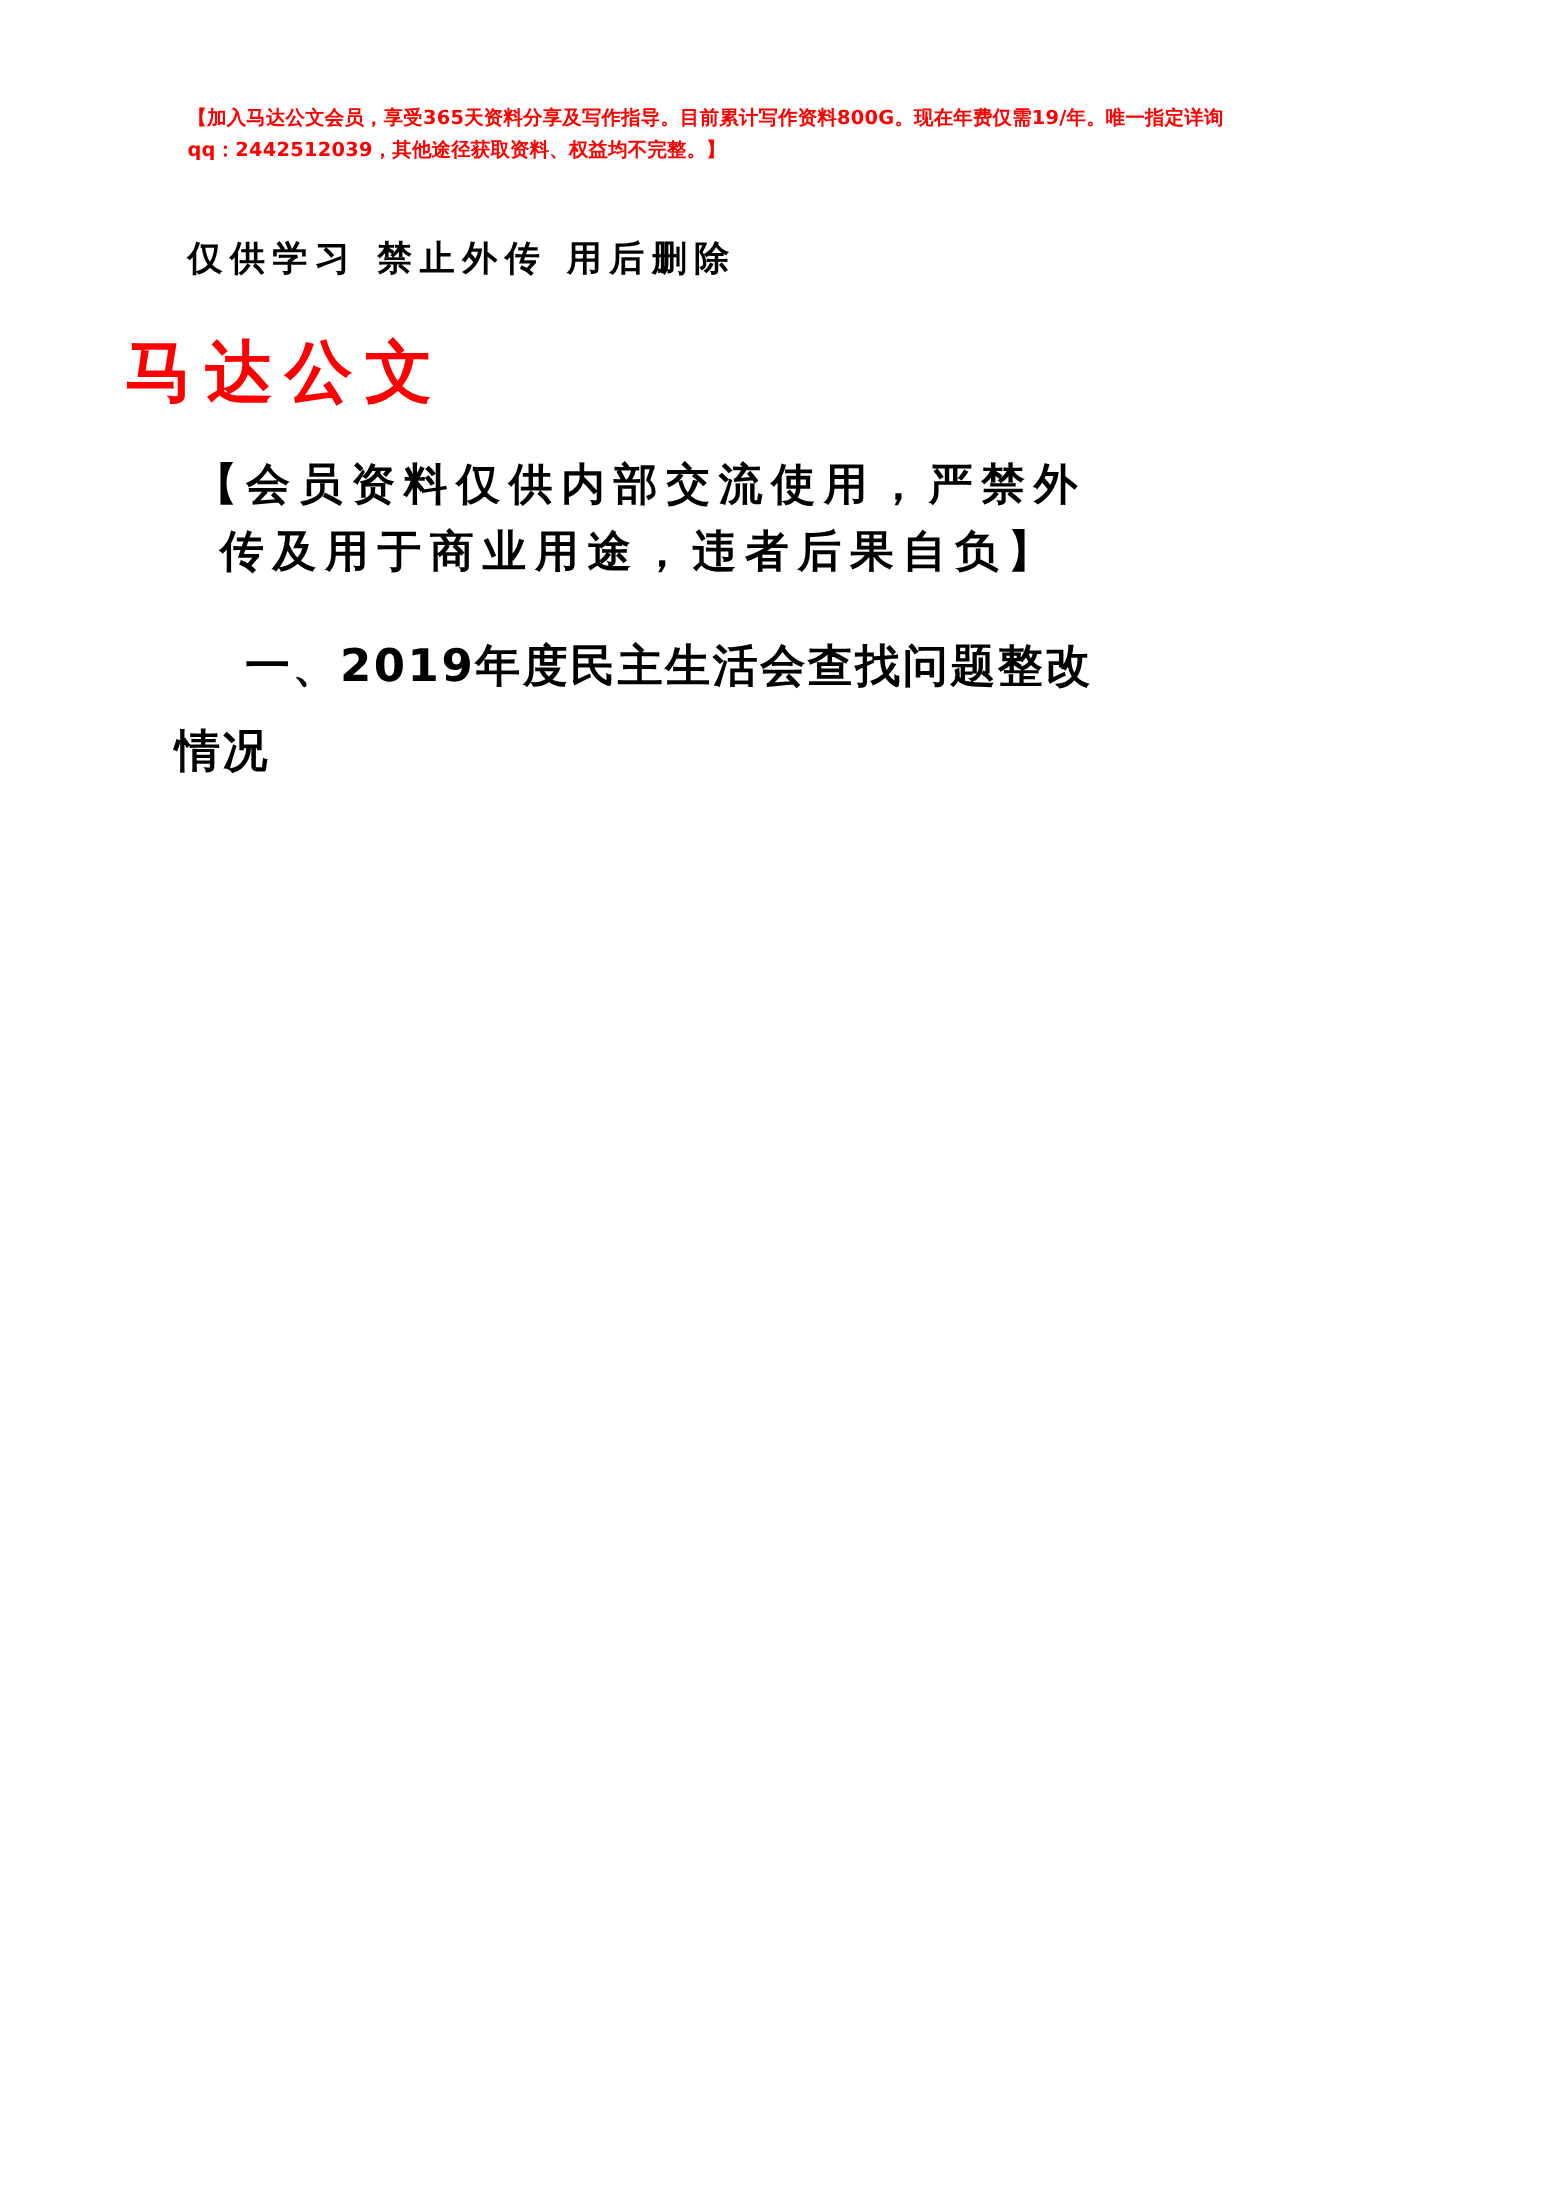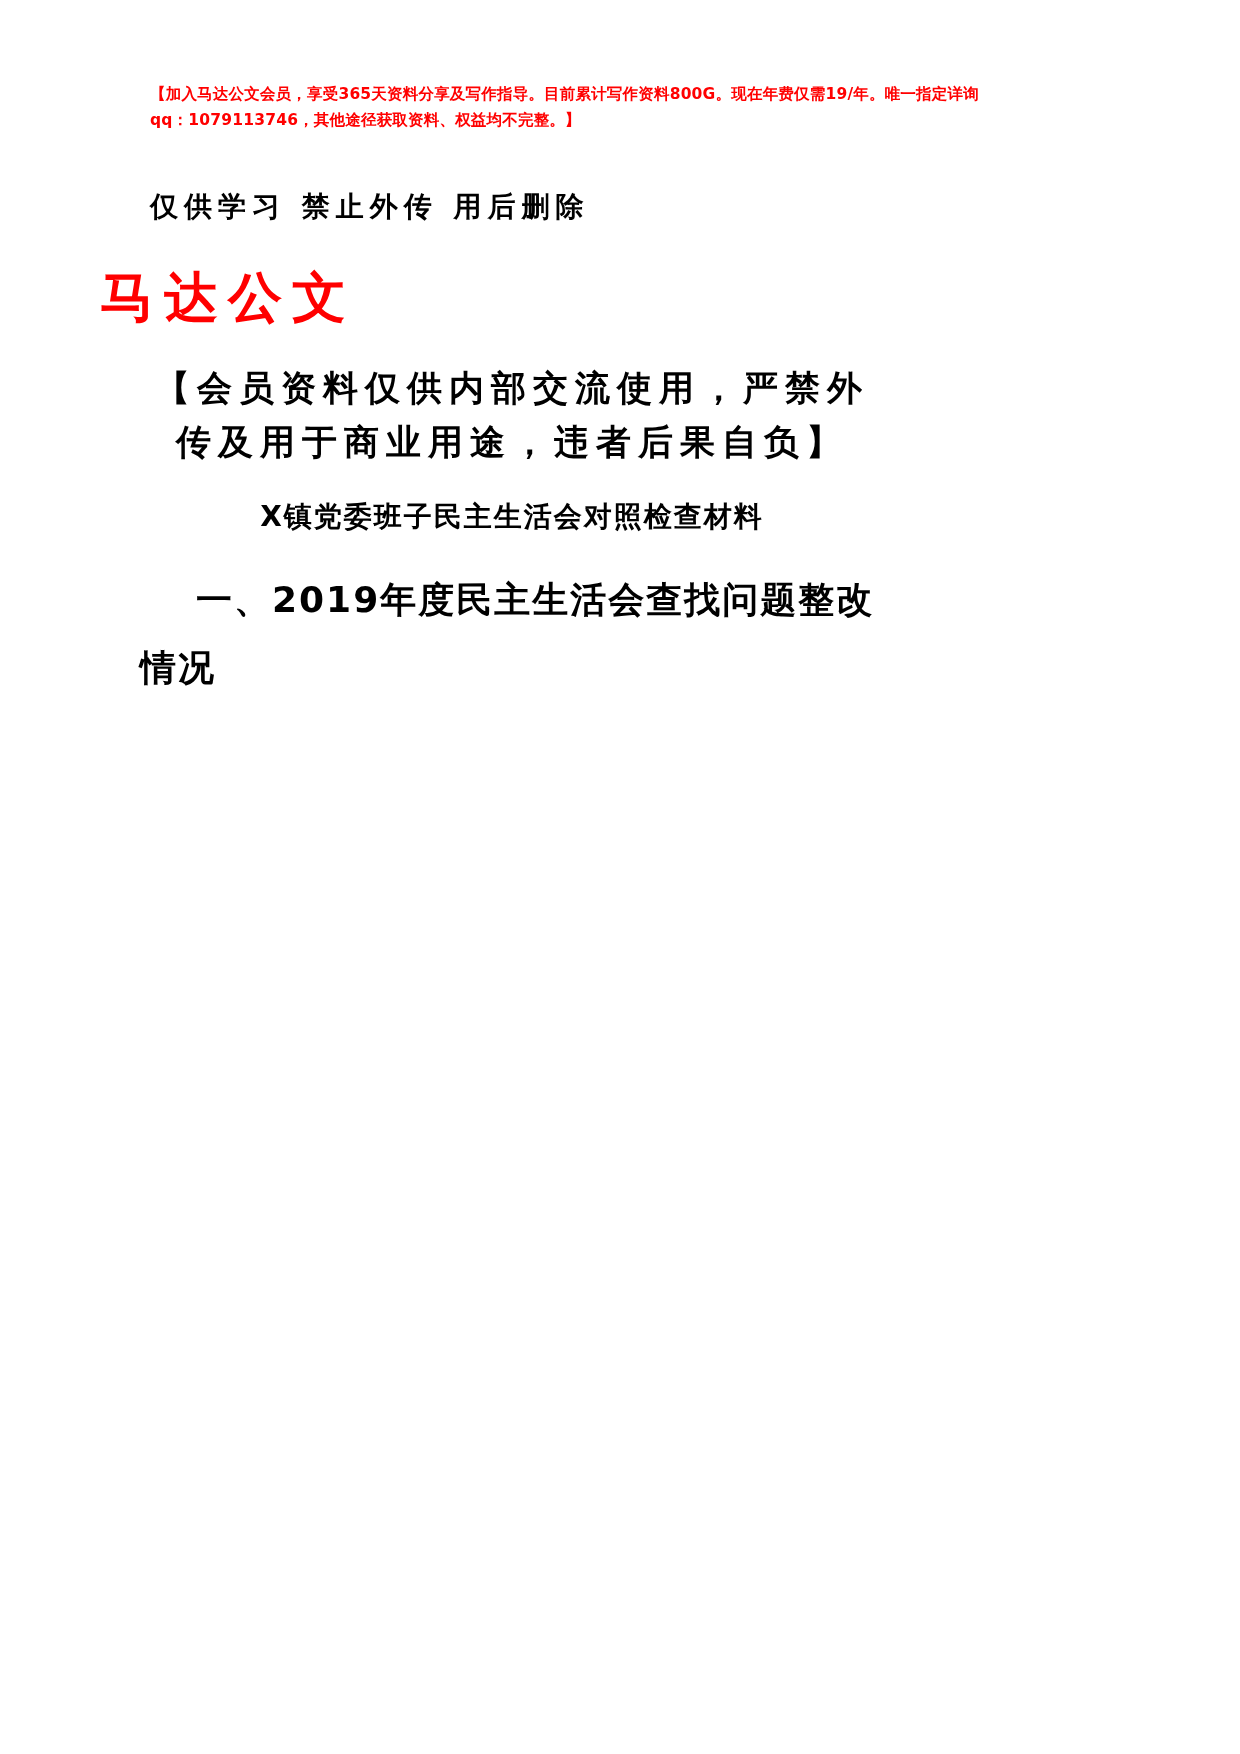--- a/index.html
+++ b/index.html
@@ -119,28 +119,27 @@
     letter-spacing: 2px;
   }
 </style>
 </head>
 <body>
 
 <div class="page">
 
   <div class="ad-banner">
     <div>【加入马达公文会员，享受365天资料分享及写作指导。目前累计写作资料800G。现在年费仅需19/年。唯一指定详询</div>
-    <div class="ad-line2">qq：1079113746，其他途径获取资料、权益均不完整。】</div>
+    <div class="ad-line2">qq：2442512039，其他途径获取资料、权益均不完整。】</div>
   </div>
 
   <div class="notice-line">仅供学习  禁止外传  用后删除</div>
 
   <div class="brand-title">马达公文</div>
 
   <div class="member-statement">【会员资料仅供内部交流使用，严禁外传及用于商业用途，违者后果自负】</div>
 
-  <div class="doc-title">X镇党委班子民主生活会对照检查材料</div>
 
 
 
   <div class="section-heading">一、2019年度民主生活会查找问题整改情况</div>
 
 </div>
 
 </body></html>

